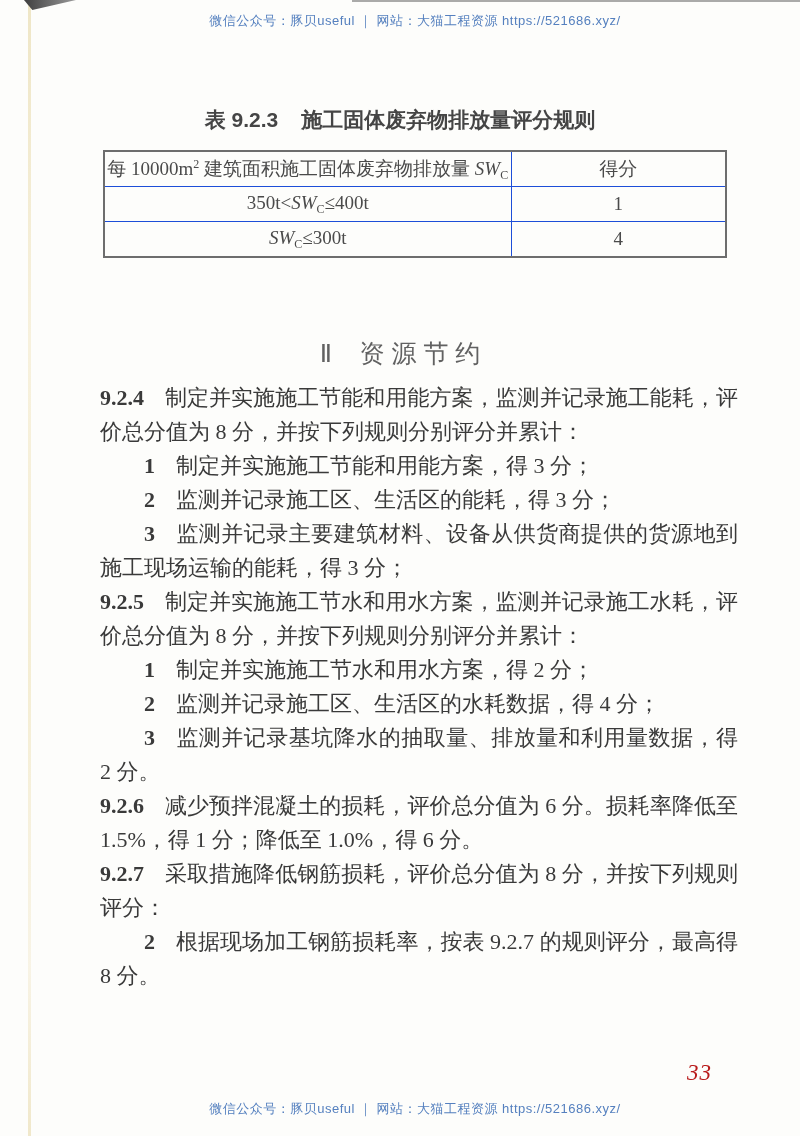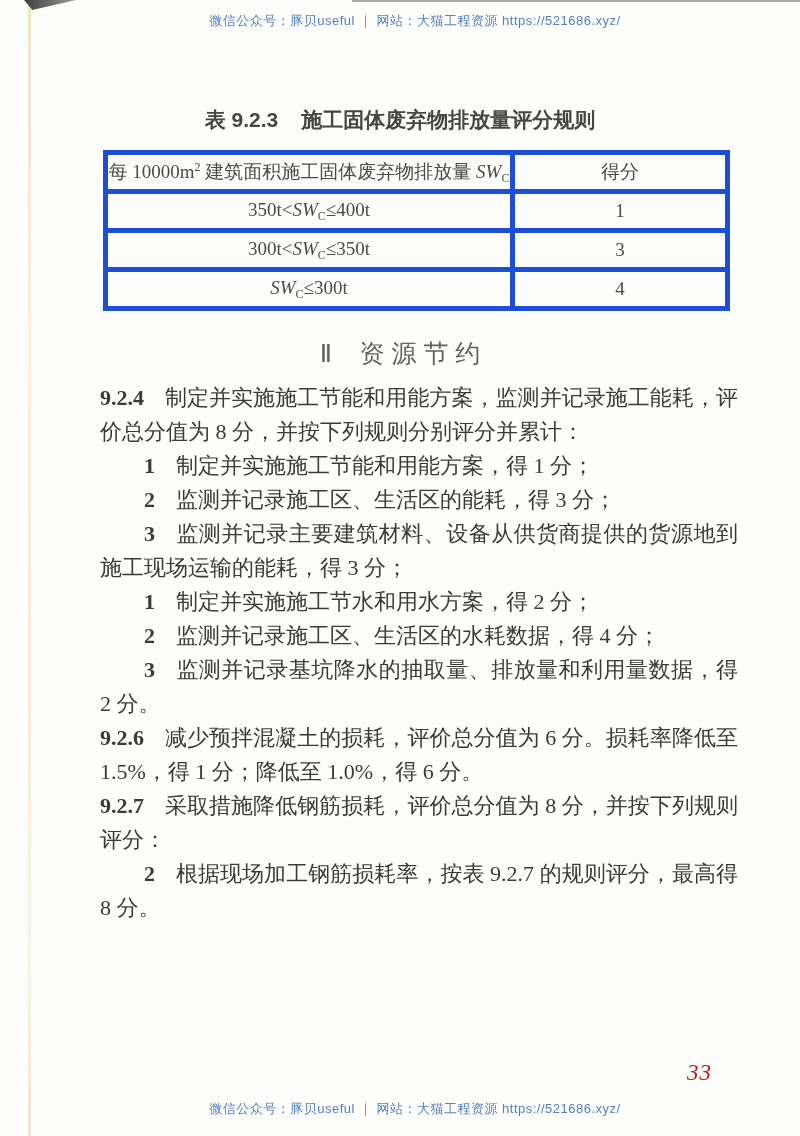--- a/index.html
+++ b/index.html
@@ -38,21 +38,21 @@
     font-family:"Liberation Sans","DejaVu Sans",sans-serif;
     font-weight:bold;font-size:21px;color:#454545;
   }
   .table-title .tt-label{margin-right:1.1em;}
   table.score-table{
     position:absolute;left:103px;top:150px;width:622px;
     border-collapse:collapse;table-layout:fixed;
     border:2px solid #6d6d6d;
   }
   table.score-table td{
-    border:5px solid #1d4ed8;height:34px;
+    border:1px solid #1d4ed8;height:34px;
     text-align:center;vertical-align:middle;
     font-size:19px;color:#4a4a4a;padding:0;
   }
   .col-range{width:407px;}
   .col-score{width:215px;}
   .fvar{font-style:italic;}
   .fsub{font-size:12px;vertical-align:-4px;}
   .fsup{font-size:12px;vertical-align:7px;}
   
   .section-heading{
@@ -97,39 +97,36 @@
   <tbody>
     <tr>
       <td><span>每 10000m</span><span class="fsup">2</span><span> 建筑面积施工固体废弃物排放量 </span><span class="fvar">SW</span><span class="fsub">C</span></td>
       <td>得分</td>
     </tr>
   <tr>
         <td><span>350t&lt;</span><span class="fvar">SW</span><span class="fsub">C</span><span>≤400t</span></td>
         <td>1</td>
       </tr>
       <tr>
-        <td><span>300t&lt;</span><span class="fvar">SW</span><span class="fsub">C</span><span>≤350t</span></td>
-        <td>3</td>
-      </tr>
-      <tr>
         <td><span></span><span class="fvar">SW</span><span class="fsub">C</span><span>≤300t</span></td>
         <td>4</td>
       </tr>
     </tbody>
 </table>
 
 <div class="section-heading">
   <span class="numeral">Ⅱ</span><span>资 源 节 约</span>
 </div>
 
 <div class="clauses">
     <p class="para clause"><span class="num">9.2.4</span><span>制定并实施施工节能和用能方案，监测并记录施工能耗，评价总分值为 8 分，并按下列规则分别评分并累计：</span></p>
-    <p class="para item"><span class="num">1</span><span>制定并实施施工节能和用能方案，得 1 分；</span></p>
+    <p class="para item"><span class="num">1</span><span>制定并实施施工节能和用能方案，得 3 分；</span></p>
     <p class="para item"><span class="num">2</span><span>监测并记录施工区、生活区的能耗，得 3 分；</span></p>
     <p class="para item"><span class="num">3</span><span>监测并记录主要建筑材料、设备从供货商提供的货源地到施工现场运输的能耗，得 3 分；</span></p>
+    <p class="para clause"><span class="num">9.2.5</span><span>制定并实施施工节水和用水方案，监测并记录施工水耗，评价总分值为 8 分，并按下列规则分别评分并累计：</span></p>
     <p class="para item"><span class="num">1</span><span>制定并实施施工节水和用水方案，得 2 分；</span></p>
     <p class="para item"><span class="num">2</span><span>监测并记录施工区、生活区的水耗数据，得 4 分；</span></p>
     <p class="para item"><span class="num">3</span><span>监测并记录基坑降水的抽取量、排放量和利用量数据，得 2 分。</span></p>
     <p class="para clause"><span class="num">9.2.6</span><span>减少预拌混凝土的损耗，评价总分值为 6 分。损耗率降低至 1.5%，得 1 分；降低至 1.0%，得 6 分。</span></p>
     <p class="para clause"><span class="num">9.2.7</span><span>采取措施降低钢筋损耗，评价总分值为 8 分，并按下列规则评分：</span></p>
     <p class="para item"><span class="num">2</span><span>根据现场加工钢筋损耗率，按表 9.2.7 的规则评分，最高得 8 分。</span></p>
   </div>
 
 <div class="page-number">33</div>
 

